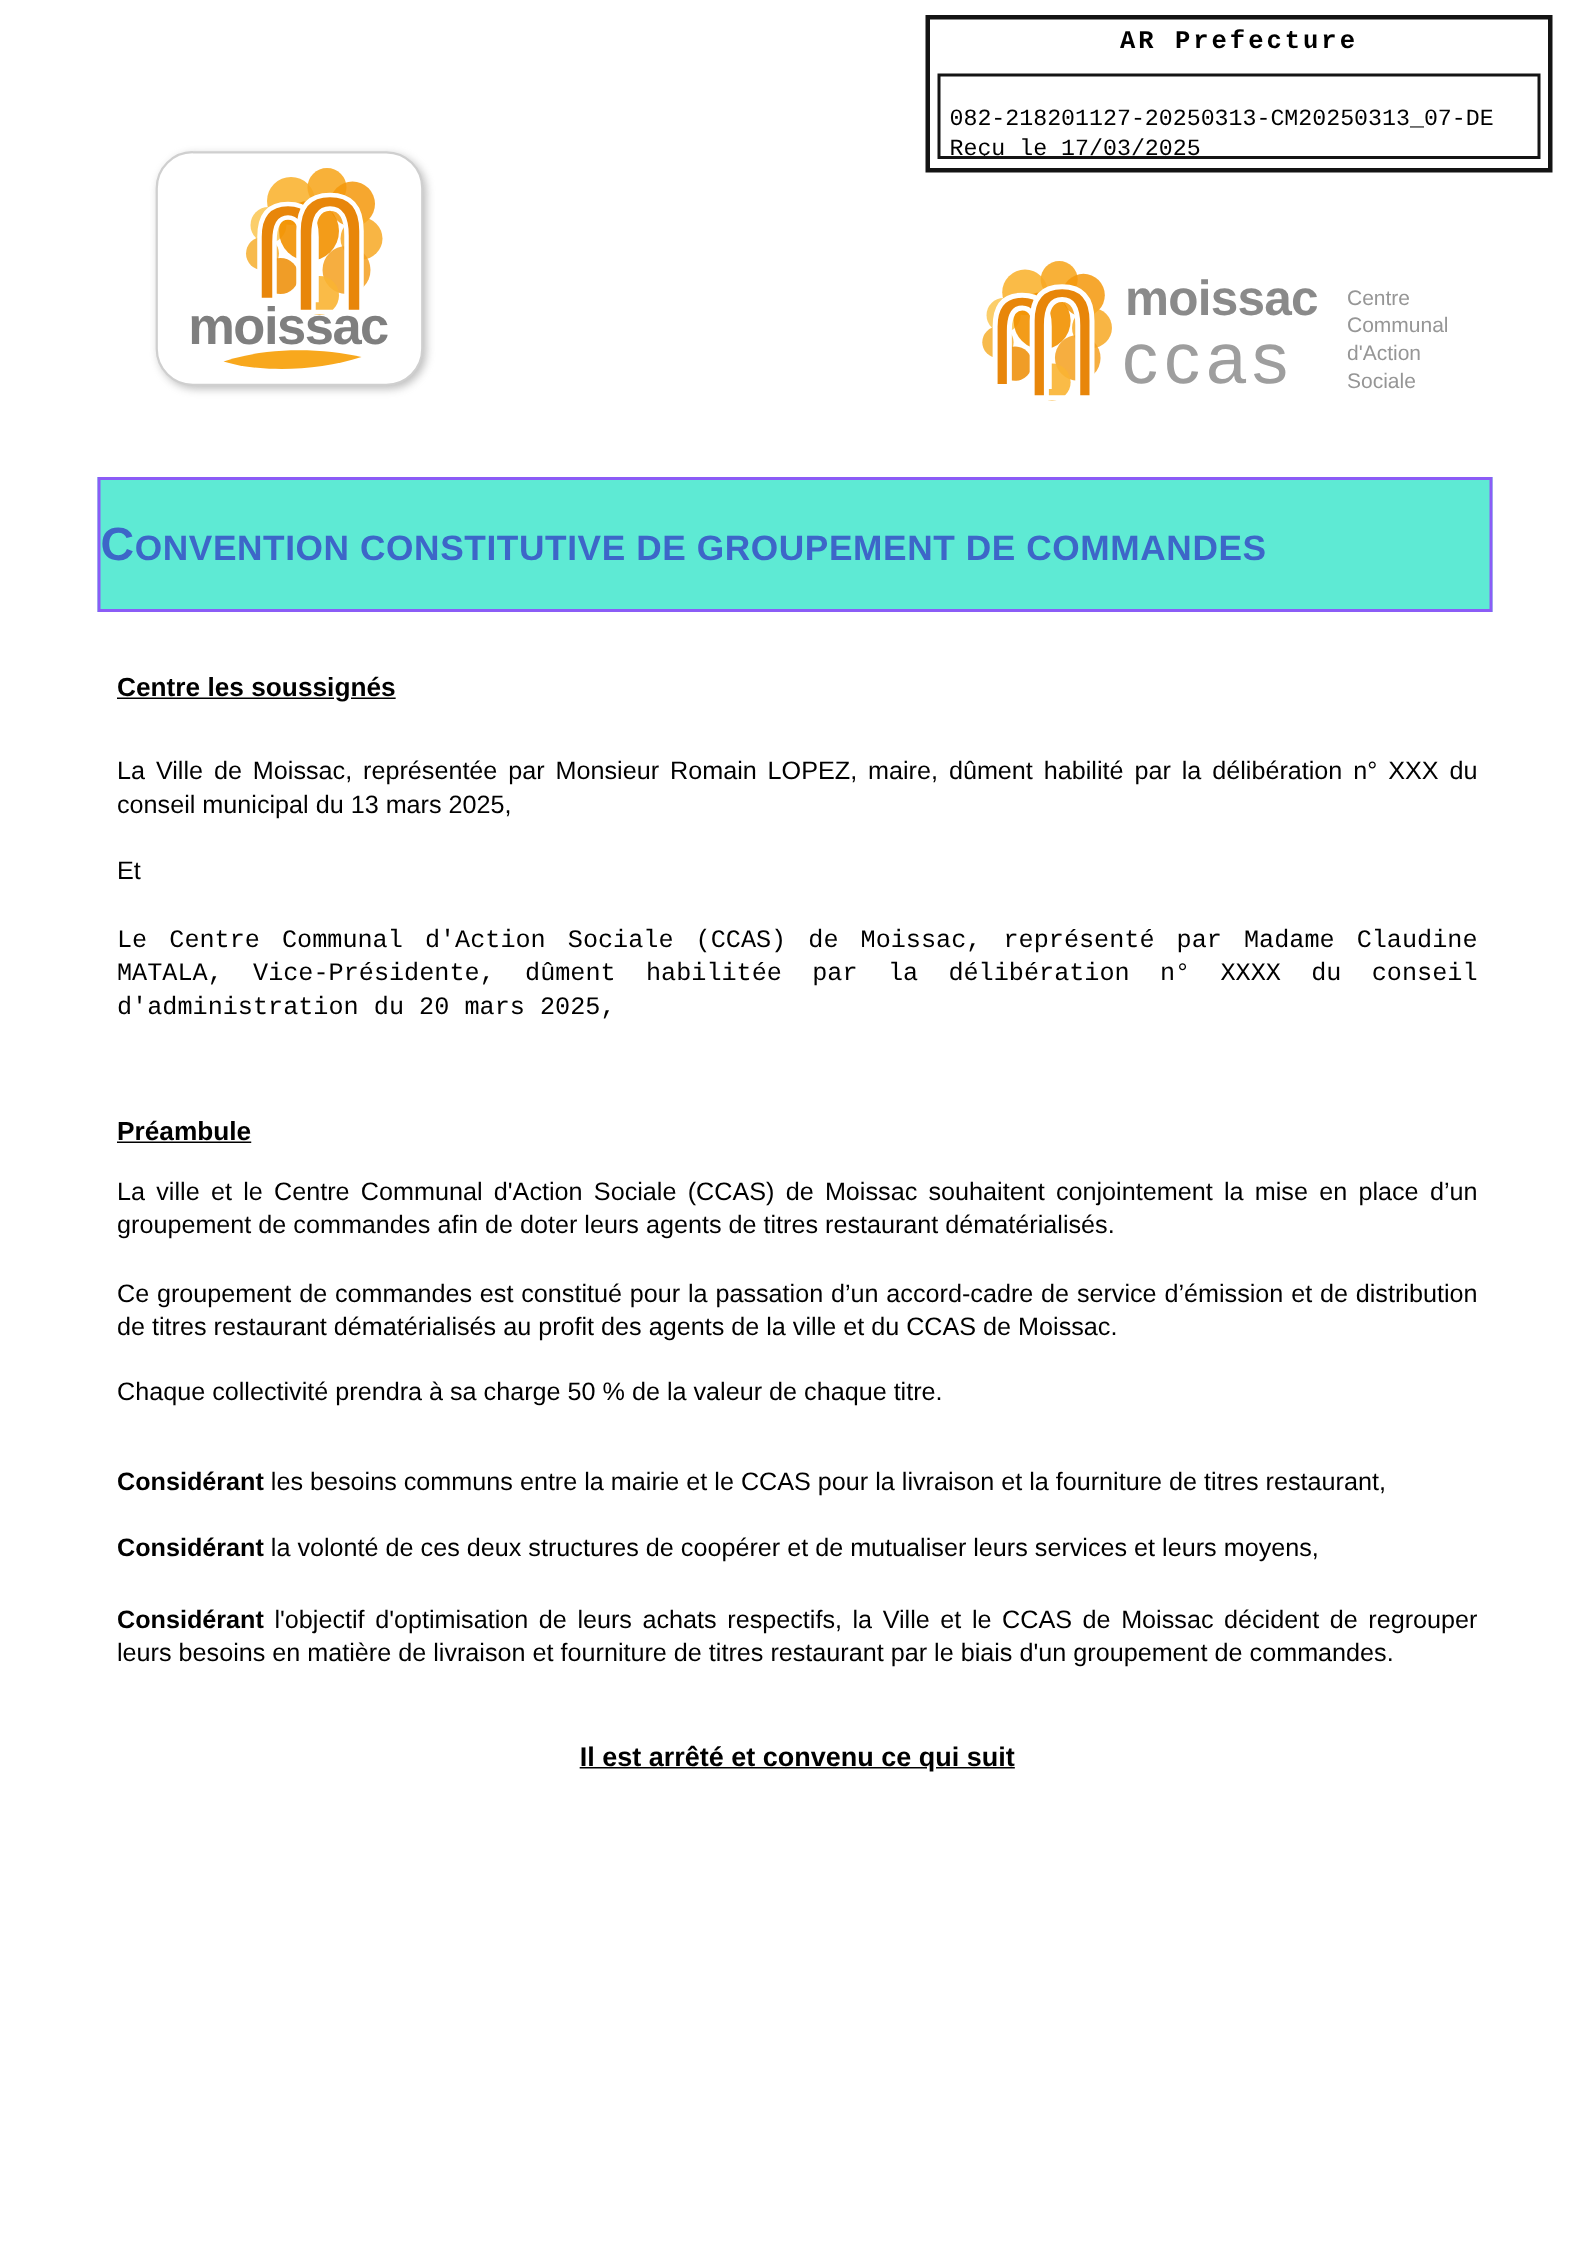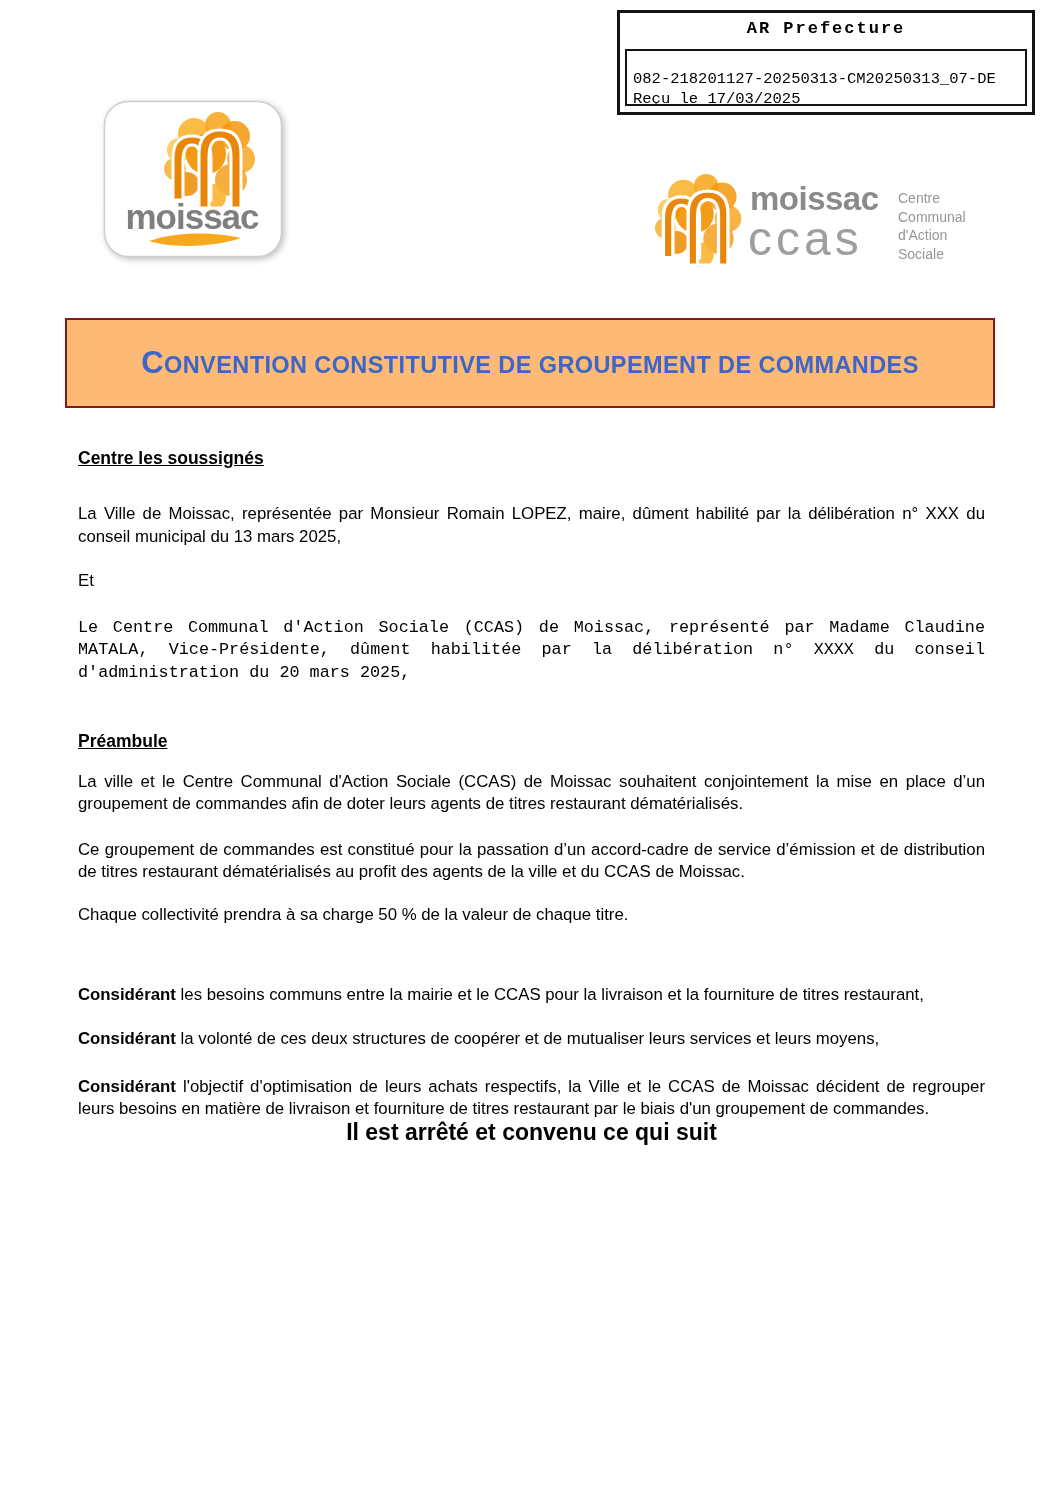--- a/index.html
+++ b/index.html
@@ -26,51 +26,51 @@
   }
 
   
   .logo-moissac { position:absolute; left:103px; top:100px; width:180px; height:158px; }
   .logo-moissac svg { filter: drop-shadow(2px 2px 3px rgba(110,110,110,.45)); }
   .logo-ccas { position:absolute; left:652px; top:168px; width:330px; height:112px; }
 
   
   .title-box {
     position:absolute; left:65px; top:318px; width:930px; height:90px;
-    border:2px solid #7f1d1d; display:flex; align-items:center; justify-content:center;
-    background:#fdba74;
+    border:2px solid #8b5cf6; display:flex; align-items:center; 
+    background:#5eead4;
   }
   .title-text {
     color:#3D66C8; font-weight:bold; font-size:23.5px; letter-spacing:.4px;
     white-space:nowrap;
   }
   .title-initial { font-size:31px; }
 
   
   .content {
     position:absolute; left:78px; top:447px; width:907px;
     font-size:16.8px; line-height:22.6px;
   }
   .content p { text-align:justify; }
   .section-heading {
     font-size:17.5px; font-weight:bold; text-decoration:underline; line-height:23px;
   }
   .p-ville   { margin-top:33px; }
   .p-et      { margin-top:22px; }
   .p-ccas    { margin-top:24px;font-family:Liberation Mono, monospace; }
-  .h-pre     { margin-top:45px; }
+  .h-pre     { margin-top:58px; }
   .p-pre1    { margin-top:18px; }
   .p-pre2    { margin-top:23px; }
   .p-pre3    { margin-top:20px; }
-  .p-cons1   { margin-top:57px; }
+  .p-cons1   { margin-top:37px; }
   .p-cons2   { margin-top:22px; }
   .p-cons3   { margin-top:25px; }
   .closing {
-    text-align:center !important; font-weight:bold;
-    font-size:23px;
+    margin-top:46px; text-align:center !important; font-weight:bold;
+    text-decoration:underline; font-size:18px;
   }
 </style>
 </head>
 <body>
 
 <div class="page">
 
   <div class="ar-box">
     <div class="ar-title">AR Prefecture</div>
     <div class="ar-inner">

